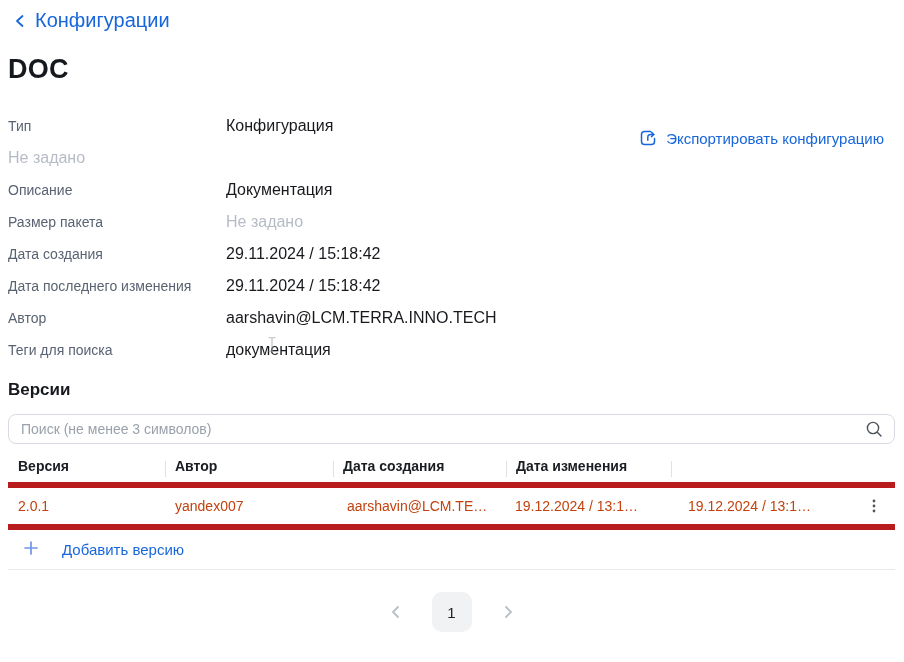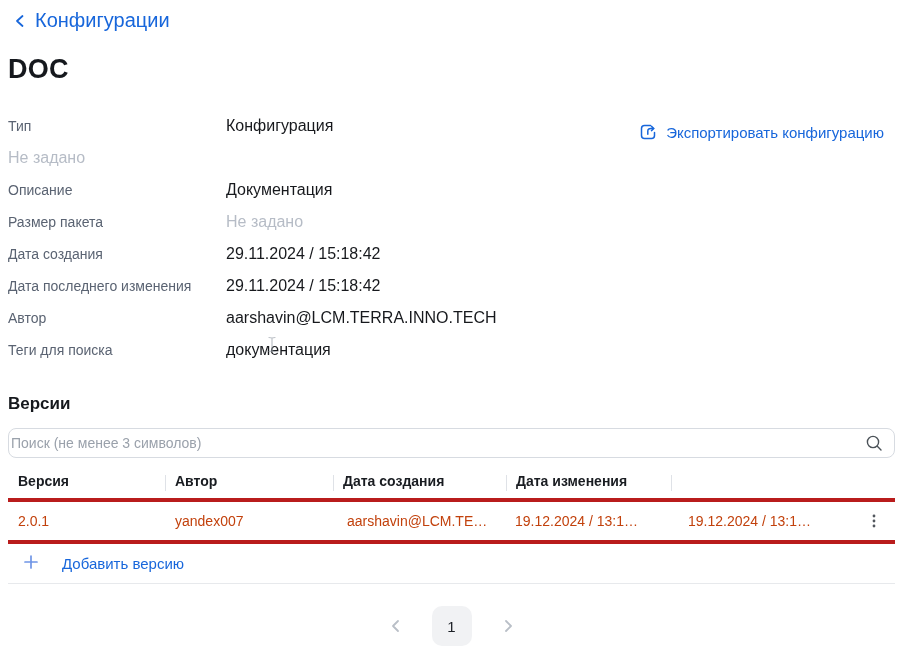--- a/index.html
+++ b/index.html
@@ -34,48 +34,48 @@
     width: 218px; padding-right: 34px;
     color: #5a6372; font-size: 14px; line-height: 20px;
   }
   .field-value {
     font-size: 16px; line-height: 20px; color: #17191d;
   }
   .field-value.muted { color: #b6bcc6; }
 
   
   .export-action {
-    position: absolute; top: 122px; right: 20px;
+    position: absolute; top: 128px; right: 20px;
     display: inline-flex; align-items: center; gap: 8px;
     color: #1766db; font-size: 15px; font-weight: 500; cursor: pointer;
   }
   .export-action svg { display: block; }
 
   
   .text-cursor {
     position: absolute; left: 267px; top: 336px; opacity: 0.75;
   }
 
   
-  .versions-heading { margin-top: 34px; font-size: 17px; font-weight: 700; color: #15181d; }
+  .versions-heading { margin-top: 20px; font-size: 17px; font-weight: 700; color: #15181d; }
 
   .search-wrap { position: relative; margin-top: 14px; }
   .search-input {
     width: 100%; height: 30px;
     border: 1px solid #d7dbe1; border-radius: 8px;
-    padding: 0 40px 0 2px;
+    padding: 0 40px 0 12px;
     font-family: "Liberation Sans", "DejaVu Sans", sans-serif;
     font-size: 14px; color: #17191d; outline: none;
   }
   .search-input::placeholder { color: #9aa1ab; }
   .search-icon { position: absolute; right: 12px; top: 6px; cursor: pointer; }
 
   
   .vtable { margin-top: 6px; width: 100%; }
-  .trow { display: flex; align-items: center; border-bottom: 4px solid #b91c1c; }
+  .trow { display: flex; align-items: center; border-bottom: 6px solid #b91c1c; }
   .thead-row { height: 38px; }
   .tbody-row { height: 42px; }
   .cell { padding-left: 10px; font-size: 14px; white-space: nowrap; overflow: hidden; }
   .th { font-weight: 700; color: #191c21; position: relative; height: 100%; display: flex; align-items: center; }
   .th + .th::before {
     content: ""; position: absolute; left: 0; top: 11px;
     width: 1px; height: 16px; background: #dfe2e7;
   }
   .td { color: #c2410c; }
   .col-version  { width: 157px; }

